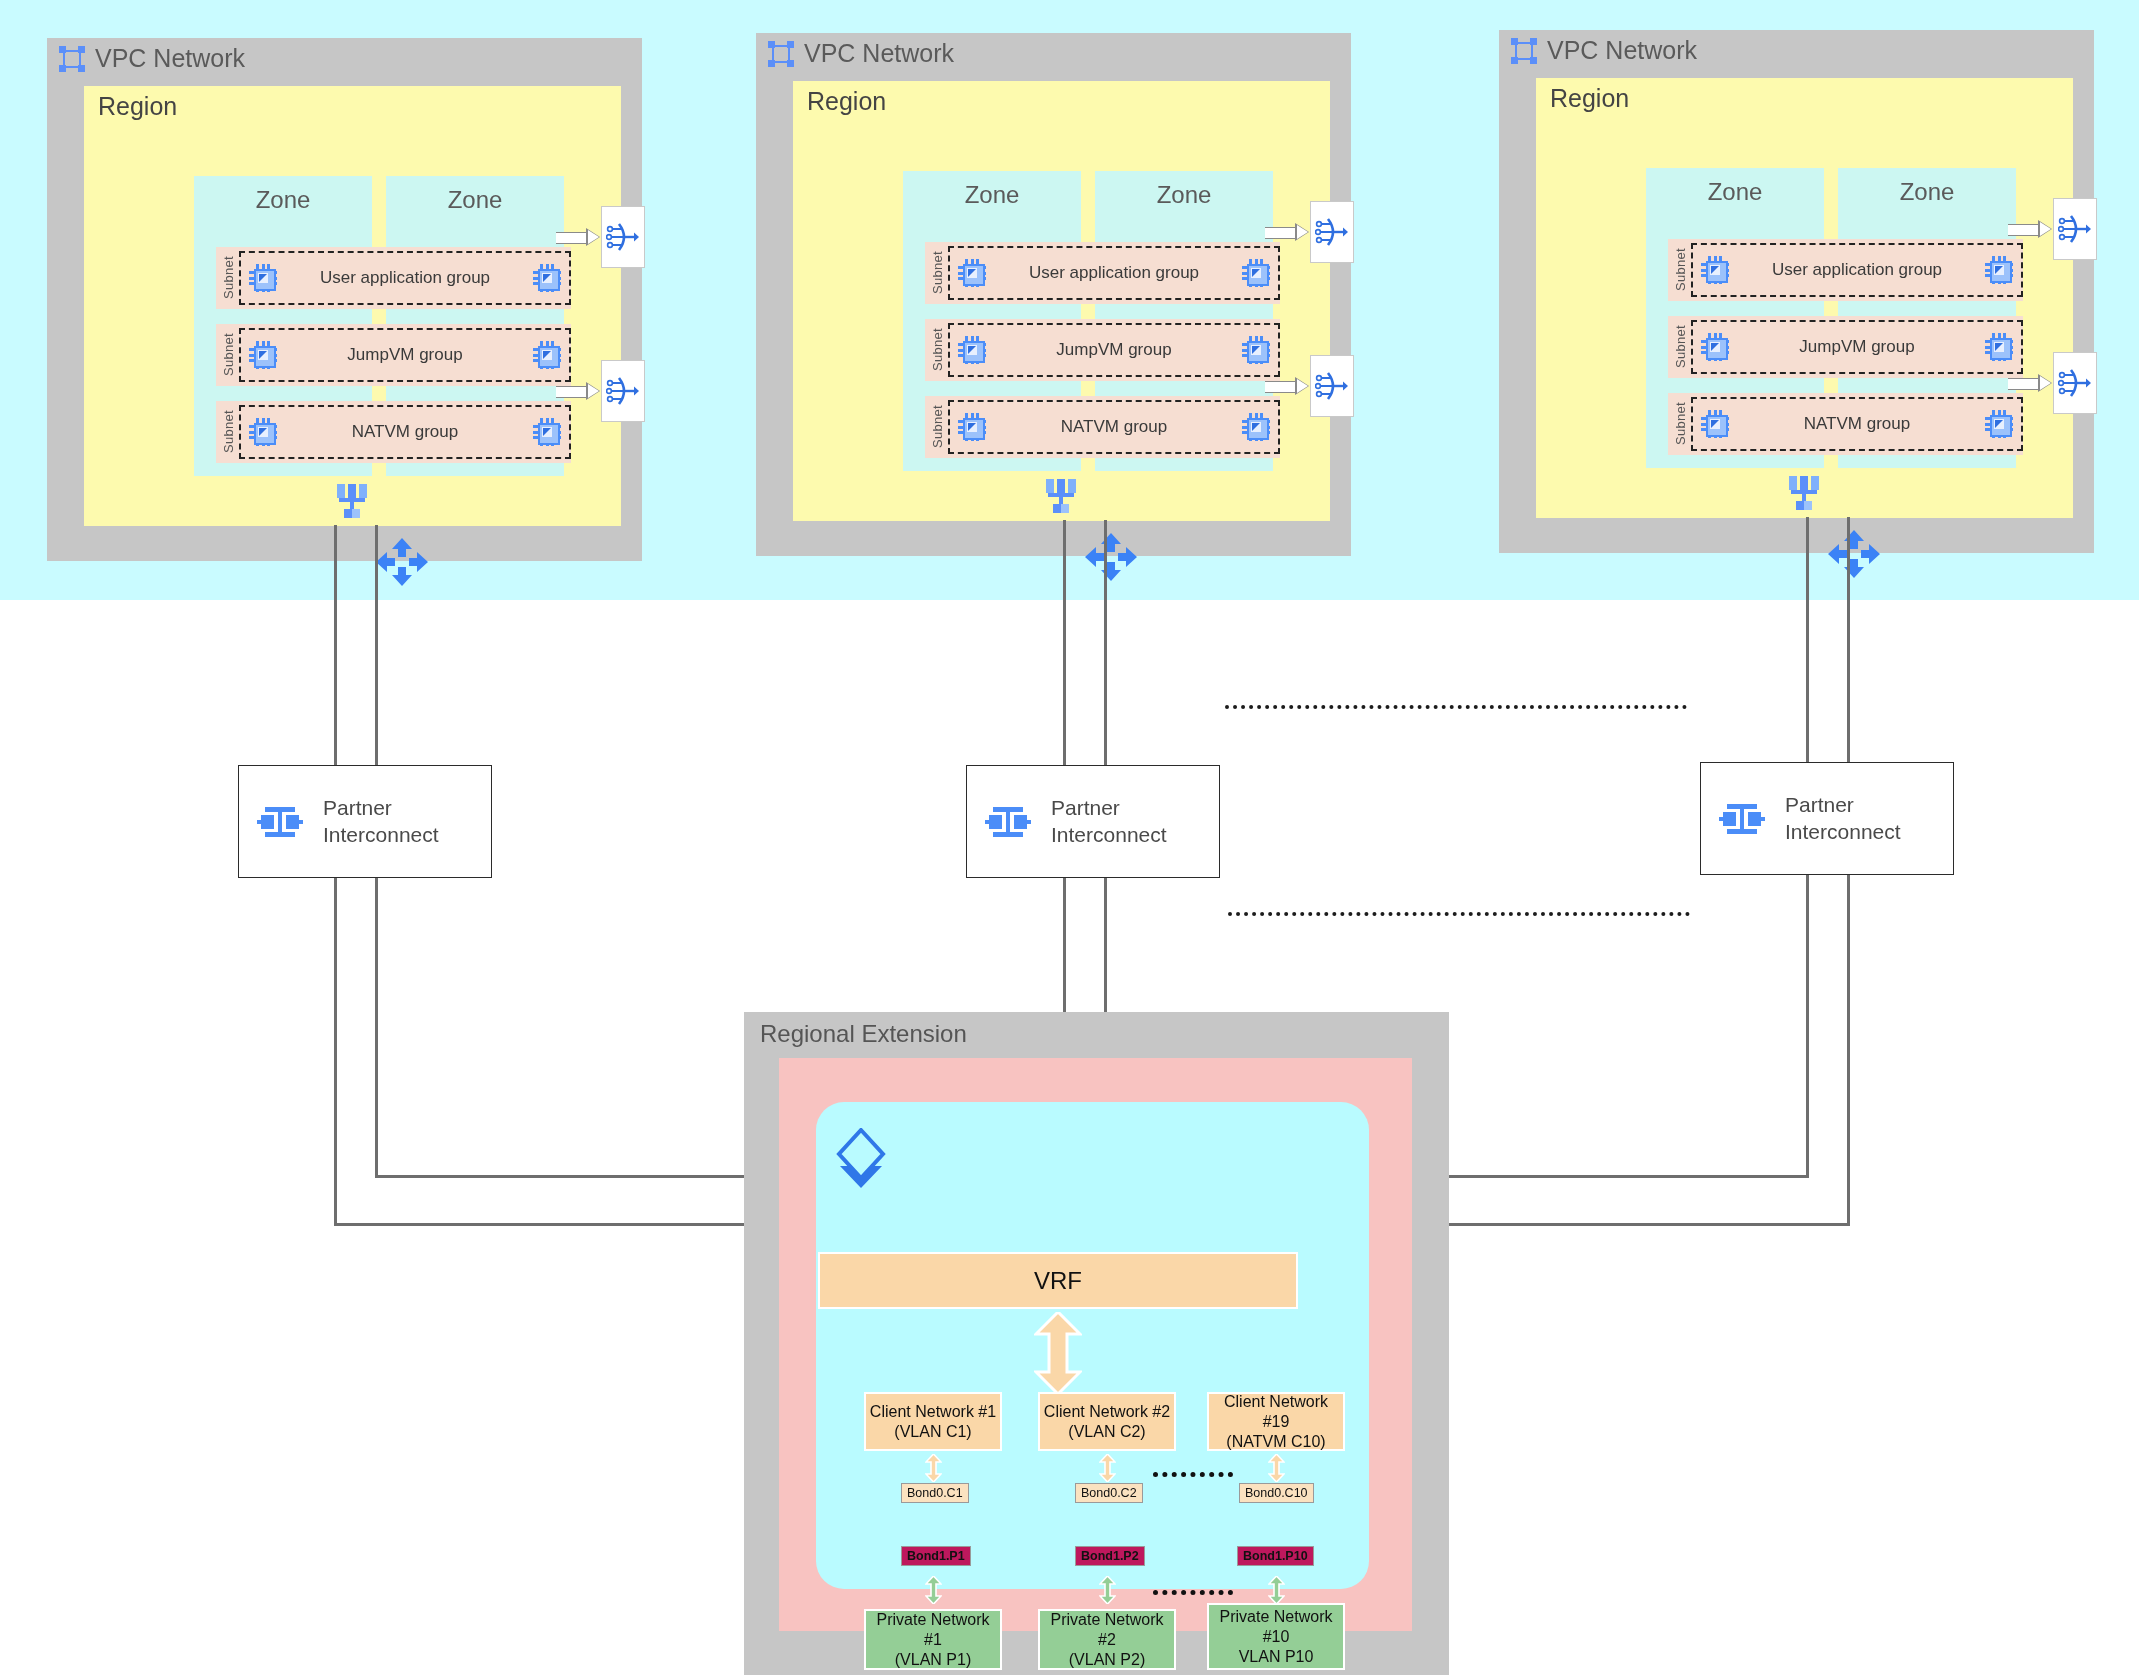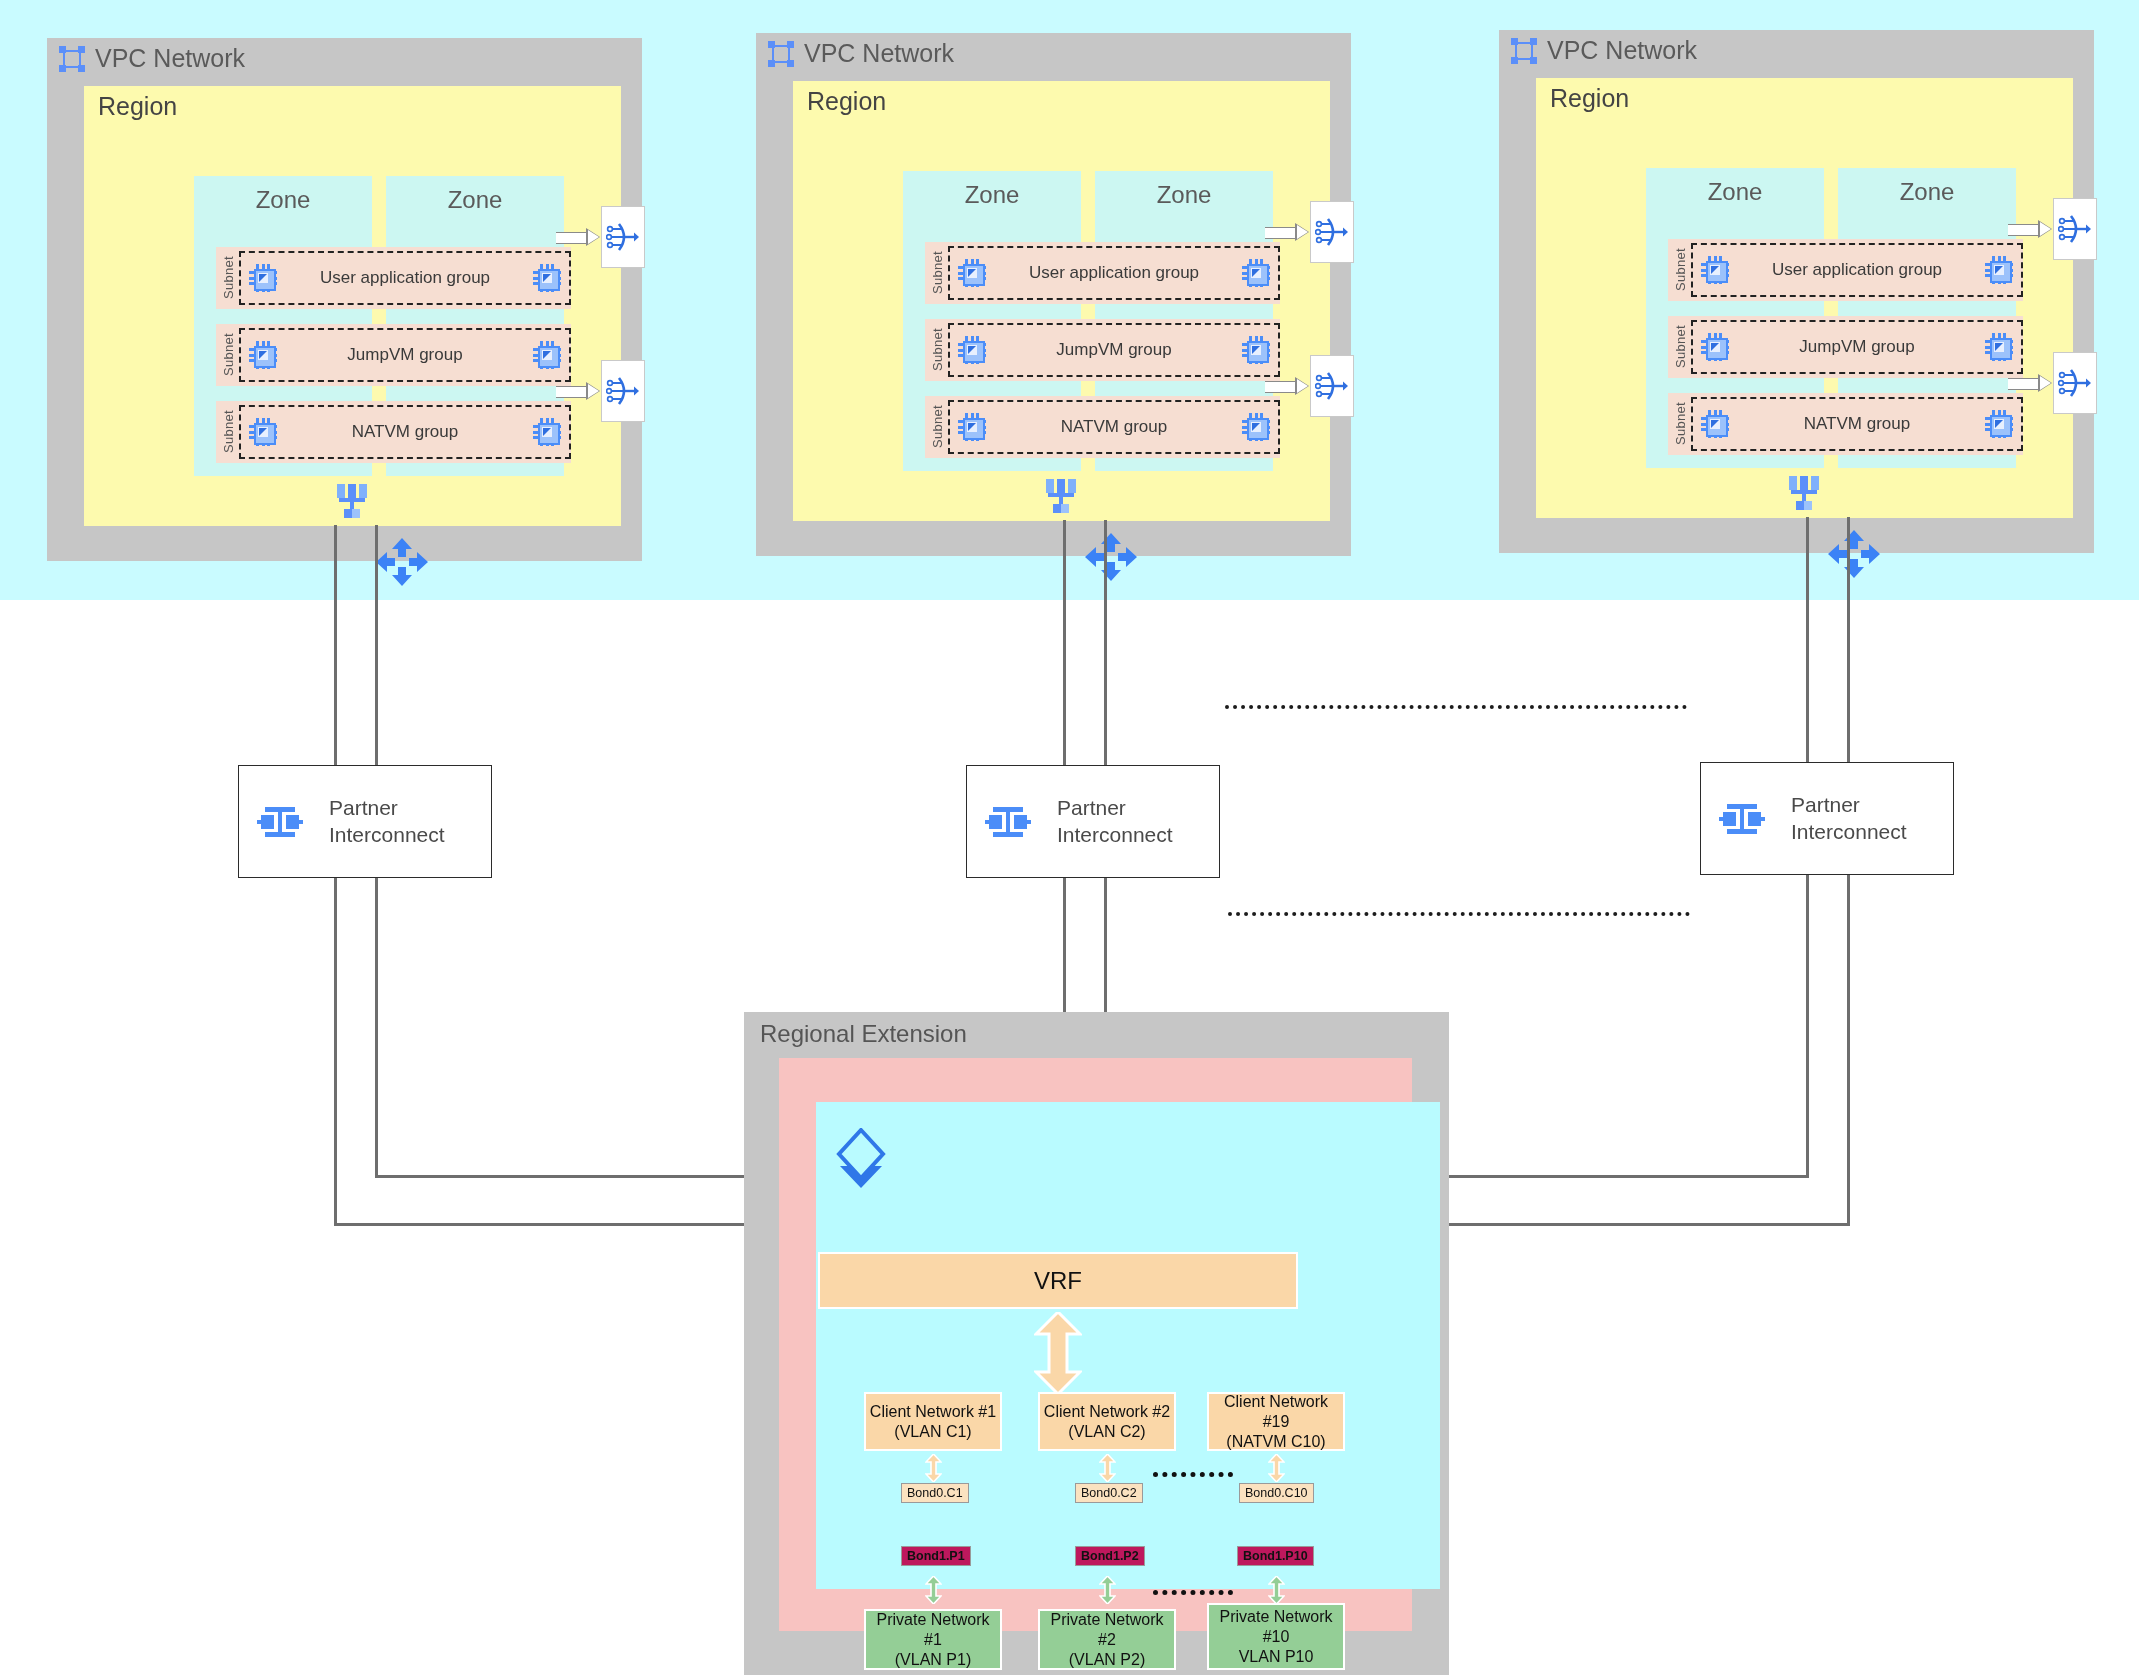--- a/index.html
+++ b/index.html
@@ -83,21 +83,21 @@
   .treeico .base2{left:15px;top:25px;width:8px;height:9px;background:#9cc2fb;}
 
   
   .routerico{position:relative;}
 
   
   .vline{position:absolute;width:3px;background:#6e6e6e;}
   .hline{position:absolute;height:3px;background:#6e6e6e;}
 
   
-  .pibox{background:#fff;border:1.6px solid #2b2b2b;display:flex;align-items:center;gap:26px;
+  .pibox{background:#fff;border:1.6px solid #2b2b2b;display:flex;align-items:center;gap:20px;
          padding-left:18px;}
   .pi-label{font-size:21px;color:#4a4a4a;line-height:1.25;}
   .pi-ico{width:46px;height:38px;position:relative;flex:0 0 46px;}
   .pi-ico i{position:absolute;background:#4b8df8;}
   .pi-ico .tbar{left:8px;top:4px;width:30px;height:5px;}
   .pi-ico .bbar{left:8px;bottom:4px;width:30px;height:5px;}
   .pi-ico .vstem{left:21px;top:4px;width:4px;height:30px;}
   .pi-ico .lsq{left:4px;top:12px;width:13px;height:14px;}
   .pi-ico .rsq{right:4px;top:12px;width:13px;height:14px;}
   .pi-ico .lnub{left:0;top:17px;width:5px;height:4px;}
@@ -797,21 +797,21 @@
 
 <div class="abs vline" style="left:1806px;top:875px;height:303px;"></div>
 <div class="abs hline" style="left:1322px;top:1175px;width:487px;"></div>
 <div class="abs vline" style="left:1847px;top:875px;height:351px;"></div>
 <div class="abs hline" style="left:1322px;top:1223px;width:528px;"></div>
 
 <div class="abs re-outer" style="left:744px;top:1012px;width:705px;height:663px;">
   <div class="re-title">Regional Extension</div>
 
   <div class="abs re-pink" style="left:35px;top:46px;width:633px;height:573px;">
-    <div class="abs re-cyan" style="left:37px;top:44px;width:624px;height:487px;">
+    <div class="abs re-cyan" style="left:37px;top:44px;width:553px;height:487px;border-radius:28px;">
 
       <span class="abs layers" style="left:18px;top:26px;width:54px;height:62px;">
         <svg width="54" height="62" viewBox="0 0 54 62">
           <path d="M27 2 L49 26 L27 50 L5 26 Z" fill="none" stroke="#2f77e8" stroke-width="4"></path>
           <path d="M6 38 L27 60 L48 38 L40 38 L27 51 L14 38 Z" fill="#2f77e8"></path>
         </svg>
       </span>
 
       <div class="abs vrf" style="left:2px;top:150px;width:480px;height:57px;">VRF</div>
 

